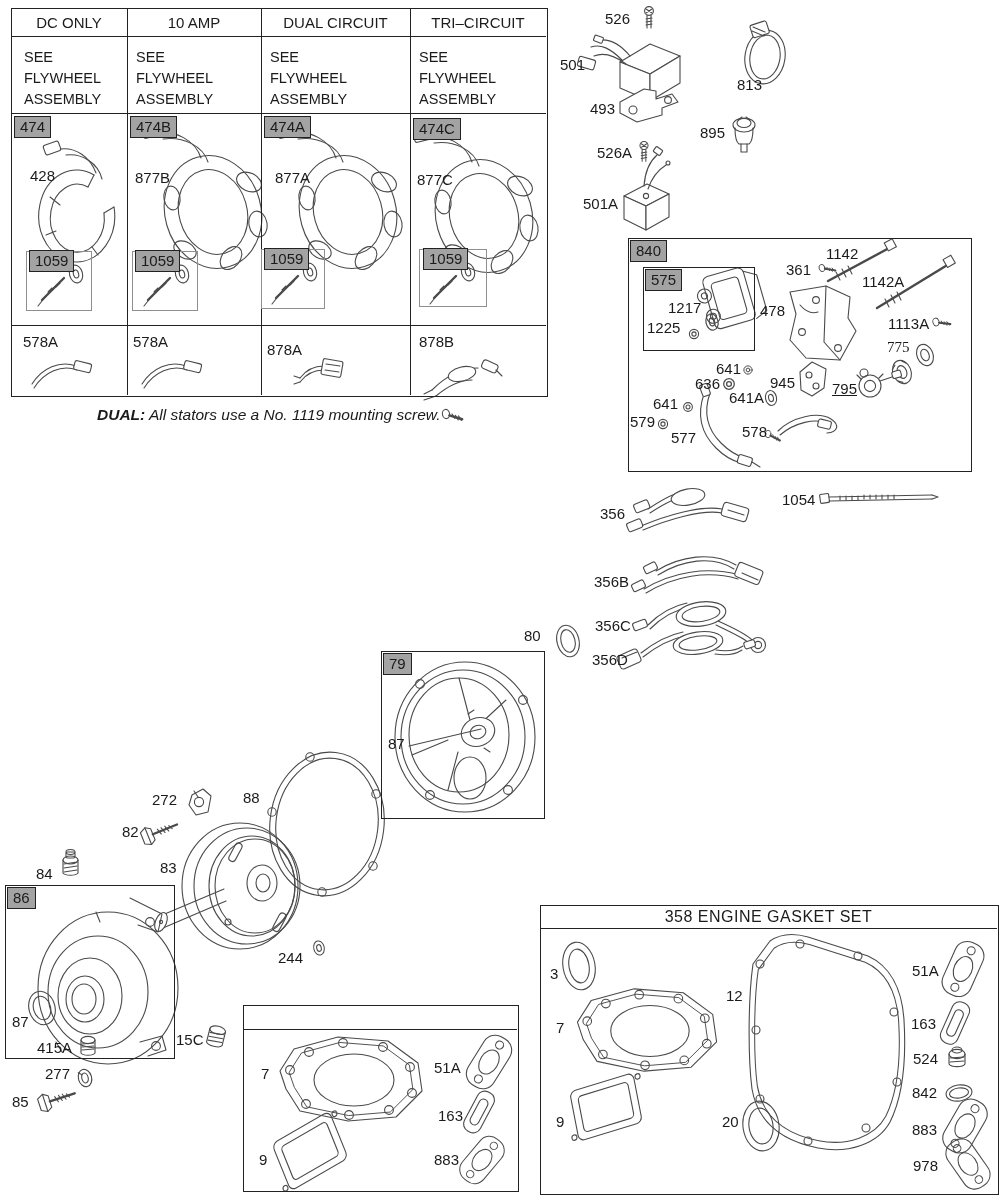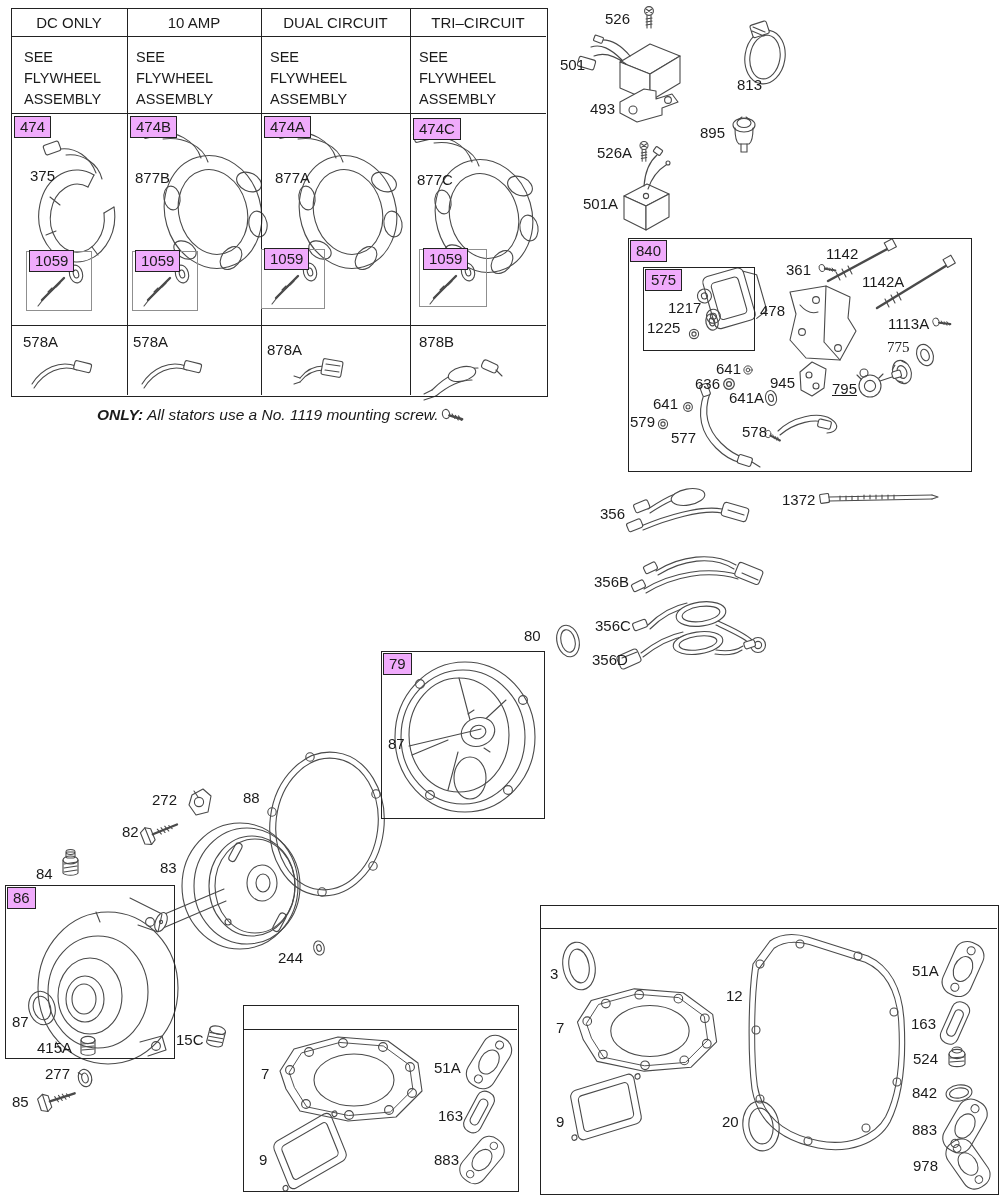--- a/index.html
+++ b/index.html
@@ -3,21 +3,21 @@
 <meta charset="utf-8">
 <style>
   html,body{margin:0;padding:0;background:#fff;}
   #page{position:relative;width:1000px;height:1200px;background:#fff;overflow:hidden;
         font-family:"Liberation Sans","DejaVu Sans",sans-serif;color:#1b1b1b;}
   svg{position:absolute;left:0;top:0;z-index:1;}
   svg *{stroke:#4a4a4a;fill:none;stroke-width:1.1;stroke-linecap:round;stroke-linejoin:round;}
   svg .w{fill:#fff;}
   svg .thick{stroke-width:2.4;}
   .lbl{position:absolute;z-index:3;font-size:15px;white-space:nowrap;line-height:1.1;}
-  .boxlbl{position:absolute;z-index:4;font-size:15px;border:1.6px solid #222;background:#f0abfc;
+  .boxlbl{position:absolute;z-index:4;font-size:15px;border:1.6px solid #222;background:#a3a3a3;
           padding:0 5px;line-height:19px;height:20px;white-space:nowrap;}
   .frame{position:absolute;z-index:2;border:1.6px solid #222;background:transparent;}
   .liteframe{position:absolute;z-index:2;border:1px solid #8f8f8f;}
   .vline{position:absolute;z-index:2;width:0;border-left:1.4px solid #222;}
   .hline{position:absolute;z-index:2;height:0;border-top:1.4px solid #222;}
   .hdr{position:absolute;z-index:3;font-size:15px;text-align:center;}
   .seeblk{position:absolute;z-index:3;font-size:14.5px;line-height:21px;}
   .title{position:absolute;z-index:3;font-size:16px;text-align:center;letter-spacing:.5px;}
   .band{position:absolute;z-index:2;border-bottom:1.6px solid #222;}
   .note{position:absolute;z-index:3;font-size:15.5px;font-style:italic;}
@@ -487,37 +487,37 @@
   <div>SEE</div>
       <div>FLYWHEEL</div>
       <div>ASSEMBLY</div>
 </div>
 
 <div class="boxlbl" style="left:14px;top:116px;">474</div>
 <div class="boxlbl" style="left:130px;top:116px;">474B</div>
 <div class="boxlbl" style="left:264px;top:116px;">474A</div>
 <div class="boxlbl" style="left:413px;top:118px;">474C</div>
 
-<div class="lbl" style="left:30px;top:168px;">375</div>
+<div class="lbl" style="left:30px;top:168px;">428</div>
 <div class="lbl" style="left:135px;top:170px;">877B</div>
 <div class="lbl" style="left:275px;top:170px;">877A</div>
 <div class="lbl" style="left:417px;top:172px;">877C</div>
 
 <div class="boxlbl" style="left:29px;top:250px;">1059</div>
 <div class="boxlbl" style="left:135px;top:250px;">1059</div>
 <div class="boxlbl" style="left:264px;top:248px;">1059</div>
 <div class="boxlbl" style="left:423px;top:248px;">1059</div>
 
 <div class="lbl" style="left:23px;top:334px;">578A</div>
 <div class="lbl" style="left:133px;top:334px;">578A</div>
 <div class="lbl" style="left:267px;top:342px;">878A</div>
 <div class="lbl" style="left:419px;top:334px;">878B</div>
 
 <div class="note" style="left:97px;top:406px;">
-  <b>ONLY:</b><span> All stators use a No. 1119 mounting screw.</span>
+  <b>DUAL:</b><span> All stators use a No. 1119 mounting screw.</span>
 </div>
 
 <div class="lbl" style="left:605px;top:11px;">526</div>
 <div class="lbl" style="left:560px;top:57px;">501</div>
 <div class="lbl" style="left:590px;top:101px;">493</div>
 <div class="lbl" style="left:737px;top:52px;margin-top:25px;">813</div>
 <div class="lbl" style="left:700px;top:125px;">895</div>
 <div class="lbl" style="left:597px;top:145px;">526A</div>
 <div class="lbl" style="left:583px;top:196px;">501A</div>
 
@@ -535,21 +535,21 @@
 <div class="lbl" style="left:695px;top:376px;">636</div>
 <div class="lbl" style="left:770px;top:375px;">945</div>
 <div class="lbl" style="left:832px;top:381px;text-decoration:underline;">795</div>
 <div class="lbl" style="left:729px;top:390px;">641A</div>
 <div class="lbl" style="left:653px;top:396px;">641</div>
 <div class="lbl" style="left:630px;top:414px;">579</div>
 <div class="lbl" style="left:671px;top:430px;">577</div>
 <div class="lbl" style="left:742px;top:424px;">578</div>
 
 <div class="lbl" style="left:600px;top:506px;">356</div>
-<div class="lbl" style="left:782px;top:492px;">1372</div>
+<div class="lbl" style="left:782px;top:492px;">1054</div>
 <div class="lbl" style="left:594px;top:574px;">356B</div>
 <div class="lbl" style="left:595px;top:618px;">356C</div>
 <div class="lbl" style="left:592px;top:652px;">356D</div>
 
 <div class="lbl" style="left:524px;top:628px;">80</div>
 <div class="boxlbl" style="left:383px;top:653px;">79</div>
 <div class="lbl" style="left:388px;top:736px;">87</div>
 <div class="lbl" style="left:152px;top:792px;">272</div>
 <div class="lbl" style="left:122px;top:824px;">82</div>
 <div class="lbl" style="left:243px;top:790px;">88</div>
@@ -563,20 +563,21 @@
 <div class="lbl" style="left:176px;top:1032px;">15C</div>
 <div class="lbl" style="left:45px;top:1066px;">277</div>
 <div class="lbl" style="left:12px;top:1094px;">85</div>
 
 <div class="lbl" style="left:261px;top:1066px;">7</div>
 <div class="lbl" style="left:259px;top:1152px;">9</div>
 <div class="lbl" style="left:434px;top:1060px;">51A</div>
 <div class="lbl" style="left:438px;top:1108px;">163</div>
 <div class="lbl" style="left:434px;top:1152px;">883</div>
 
+<div class="title" style="left:540px;top:908px;width:457px;">358 ENGINE GASKET SET</div>
 <div class="lbl" style="left:550px;top:966px;">3</div>
 <div class="lbl" style="left:556px;top:1020px;">7</div>
 <div class="lbl" style="left:556px;top:1114px;">9</div>
 <div class="lbl" style="left:726px;top:988px;">12</div>
 <div class="lbl" style="left:722px;top:1114px;">20</div>
 <div class="lbl" style="left:912px;top:963px;">51A</div>
 <div class="lbl" style="left:911px;top:1016px;">163</div>
 <div class="lbl" style="left:913px;top:1051px;">524</div>
 <div class="lbl" style="left:912px;top:1085px;">842</div>
 <div class="lbl" style="left:912px;top:1122px;">883</div>

